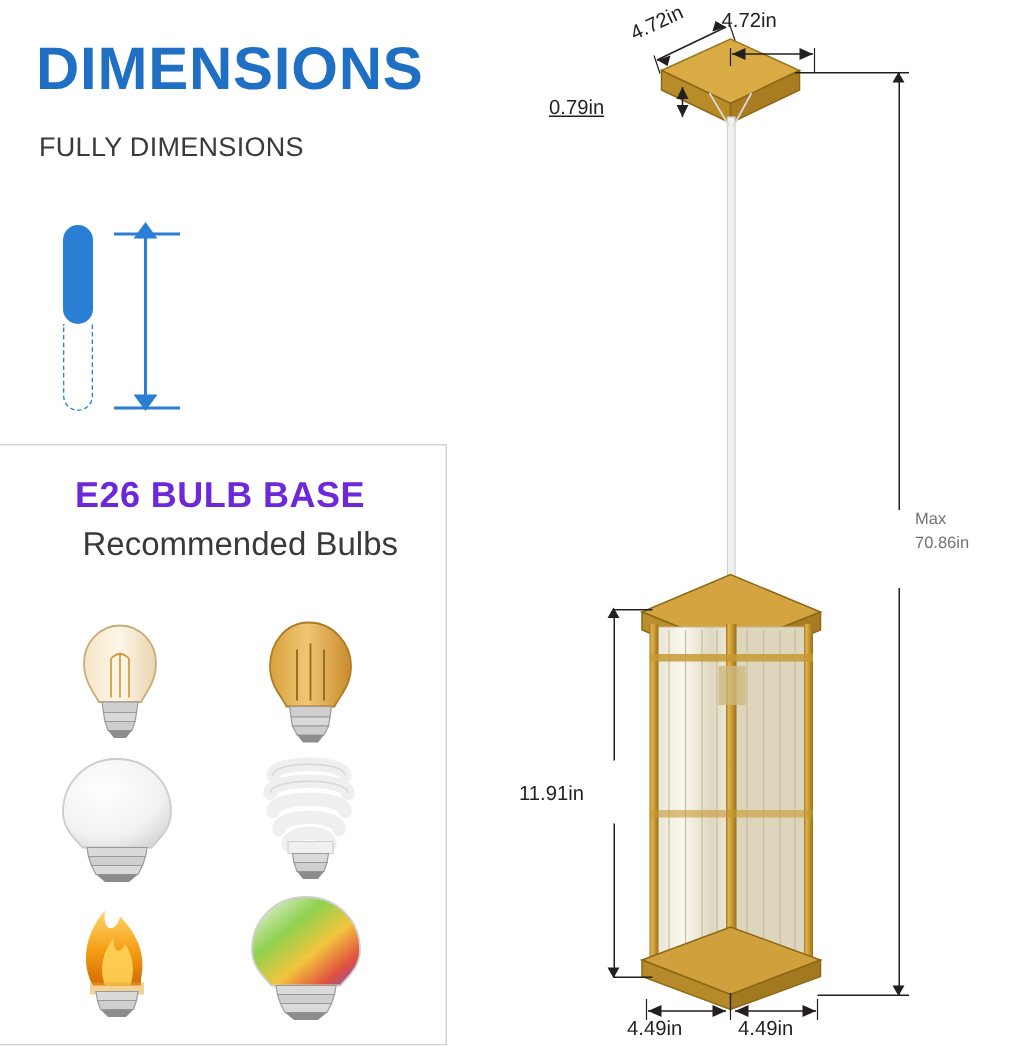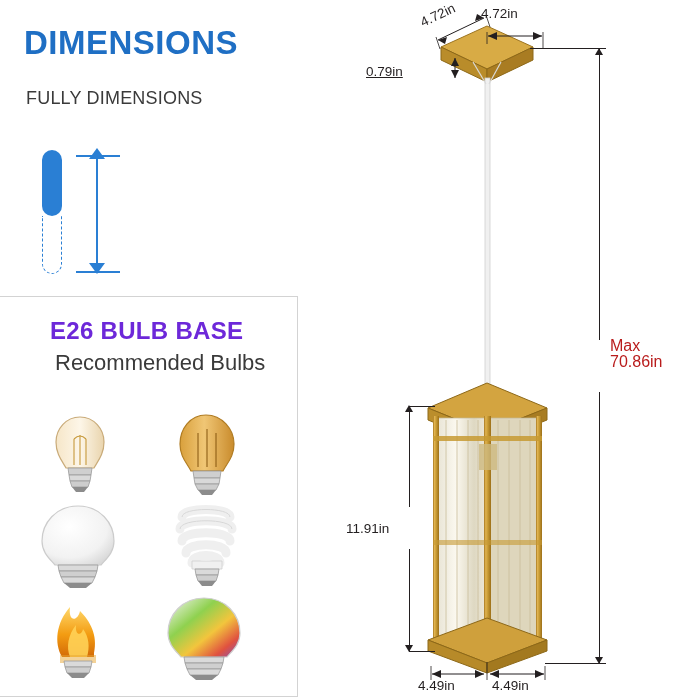--- a/index.html
+++ b/index.html
@@ -9,21 +9,21 @@
     font-family:"Liberation Sans", sans-serif;
     overflow:hidden;
     position:relative;
     color:#231f20;
   }
   .root{position:absolute;inset:0;}
 
   
   .title{
     position:absolute;left:24px;top:24px;
-    font-size:33px;font-weight:bold;color:#1f6fc4;
+    font-size:40px;font-weight:bold;color:#1f6fc4;
     letter-spacing:0.5px;
   }
   .subtitle{
     position:absolute;left:26px;top:86px;
     font-size:18px;color:#3a3a3a;line-height:24px;
     letter-spacing:0.2px;
   }
 
   
   .adjgroup{position:absolute;left:36px;top:150px;width:110px;height:128px;}
@@ -67,21 +67,21 @@
   .bulbcell{position:absolute;width:124px;height:90px;}
 
   
   .right{position:absolute;left:340px;top:0;width:339px;height:697px;}
 
   .dimline{position:absolute;background:#231f20;}
   .vline{width:1px;}
   .hline{height:1px;}
 
   .lbl{position:absolute;font-size:13.5px;color:#231f20;white-space:nowrap;}
-  .lbl2{position:absolute;font-size:16px;color:#b91c1c;line-height:16px;white-space:nowrap;}
+  .lbl2{position:absolute;font-size:11px;color:#737373;line-height:16px;white-space:nowrap;}
 
   .ar{position:absolute;width:0;height:0;}
   .ar-up{border-left:4px solid transparent;border-right:4px solid transparent;border-bottom:7px solid #231f20;}
   .ar-dn{border-left:4px solid transparent;border-right:4px solid transparent;border-top:7px solid #231f20;}
 </style>
 </head>
 <body>
 
 <div class="root">
 

